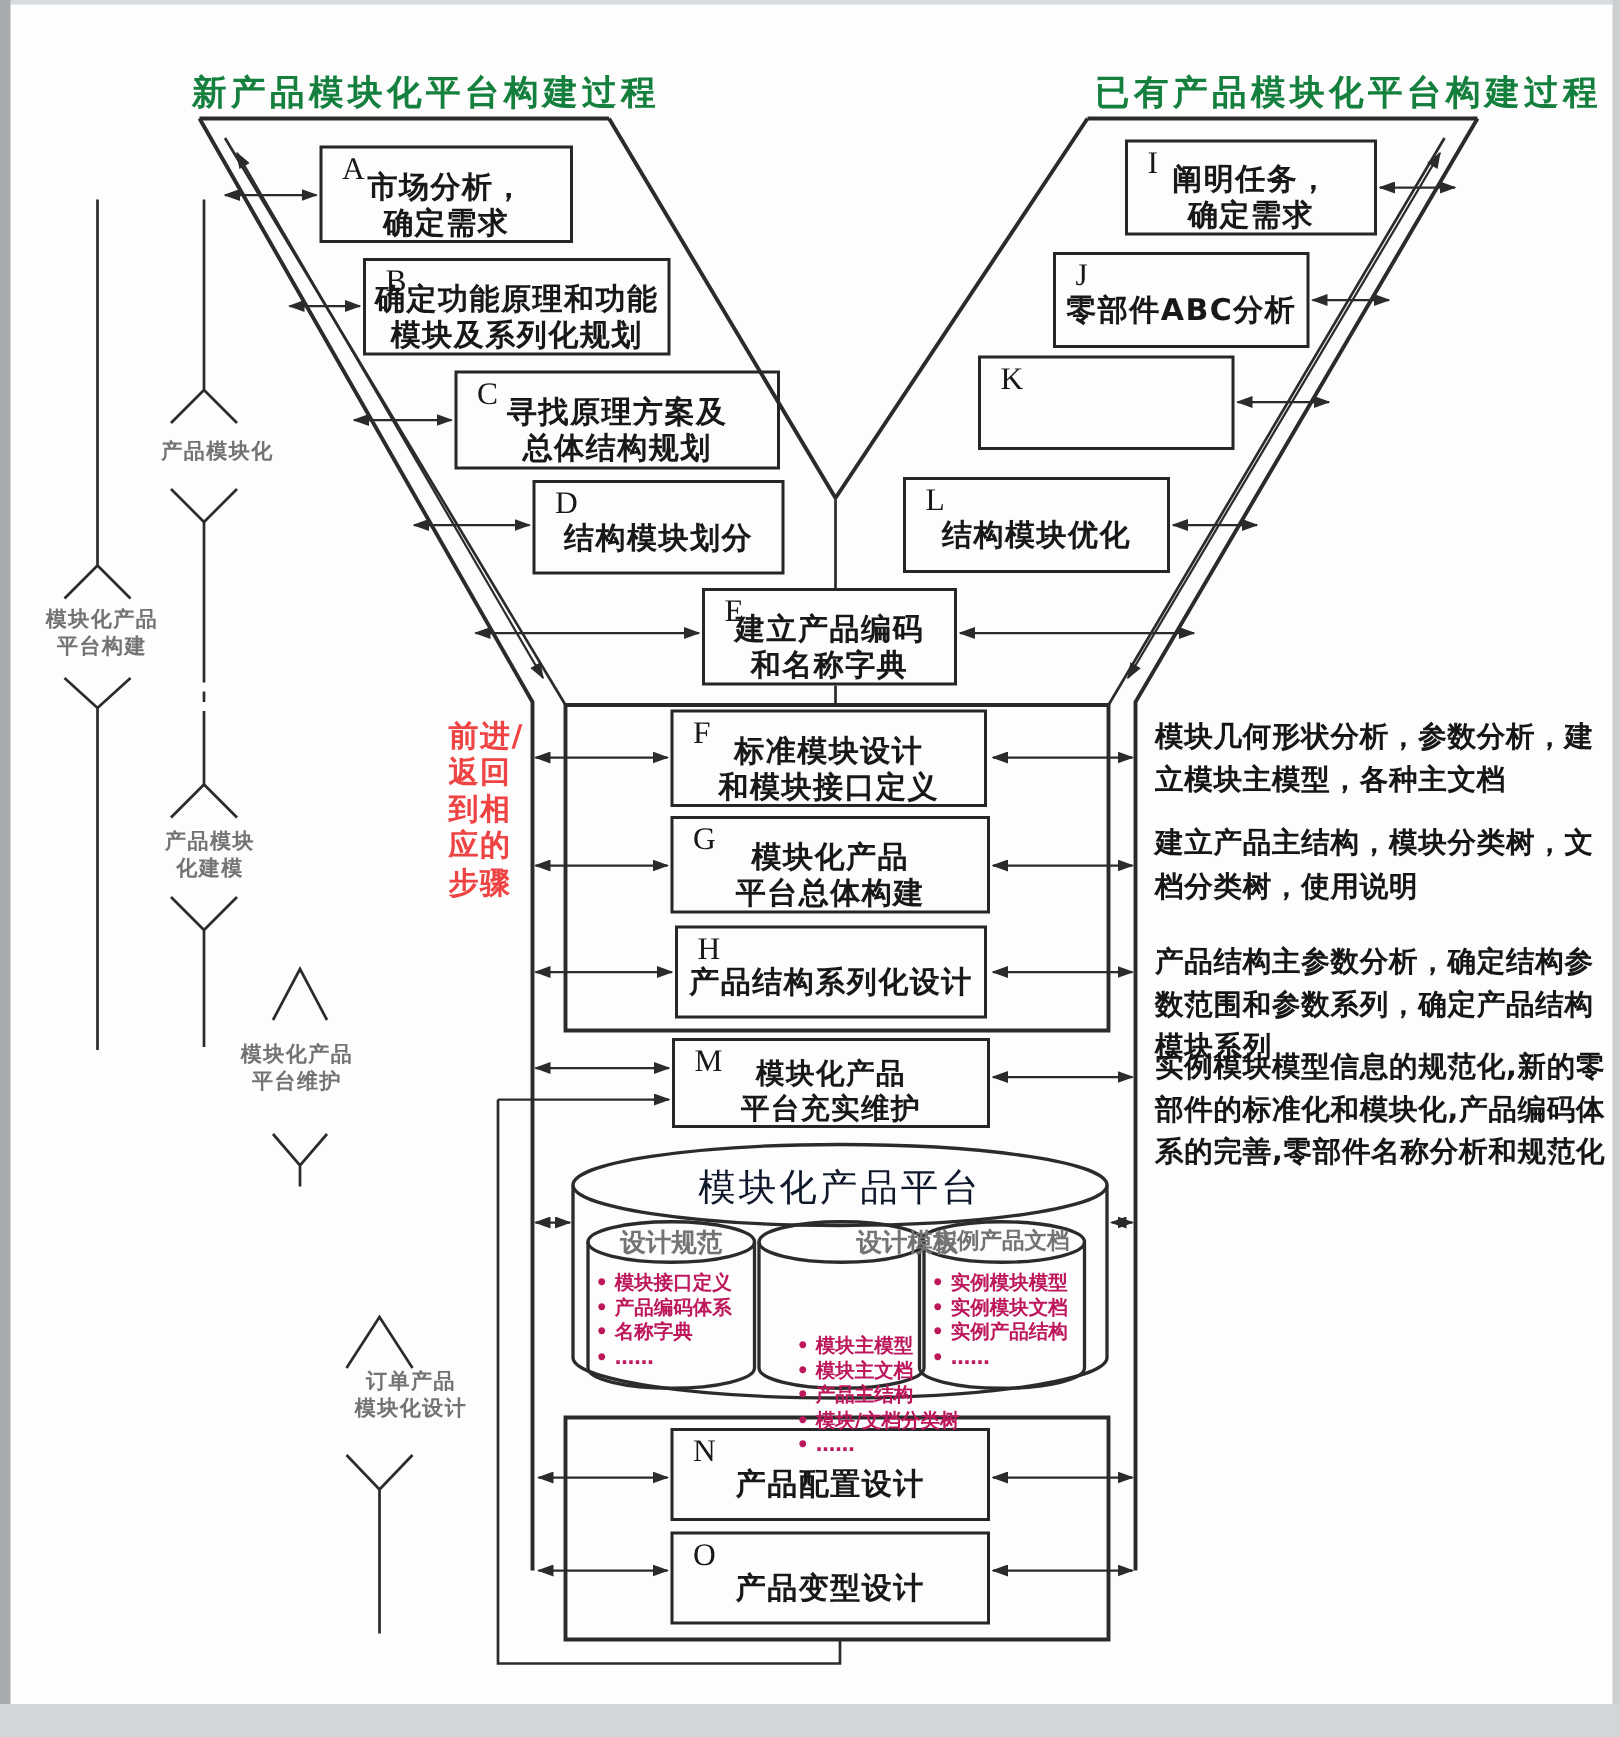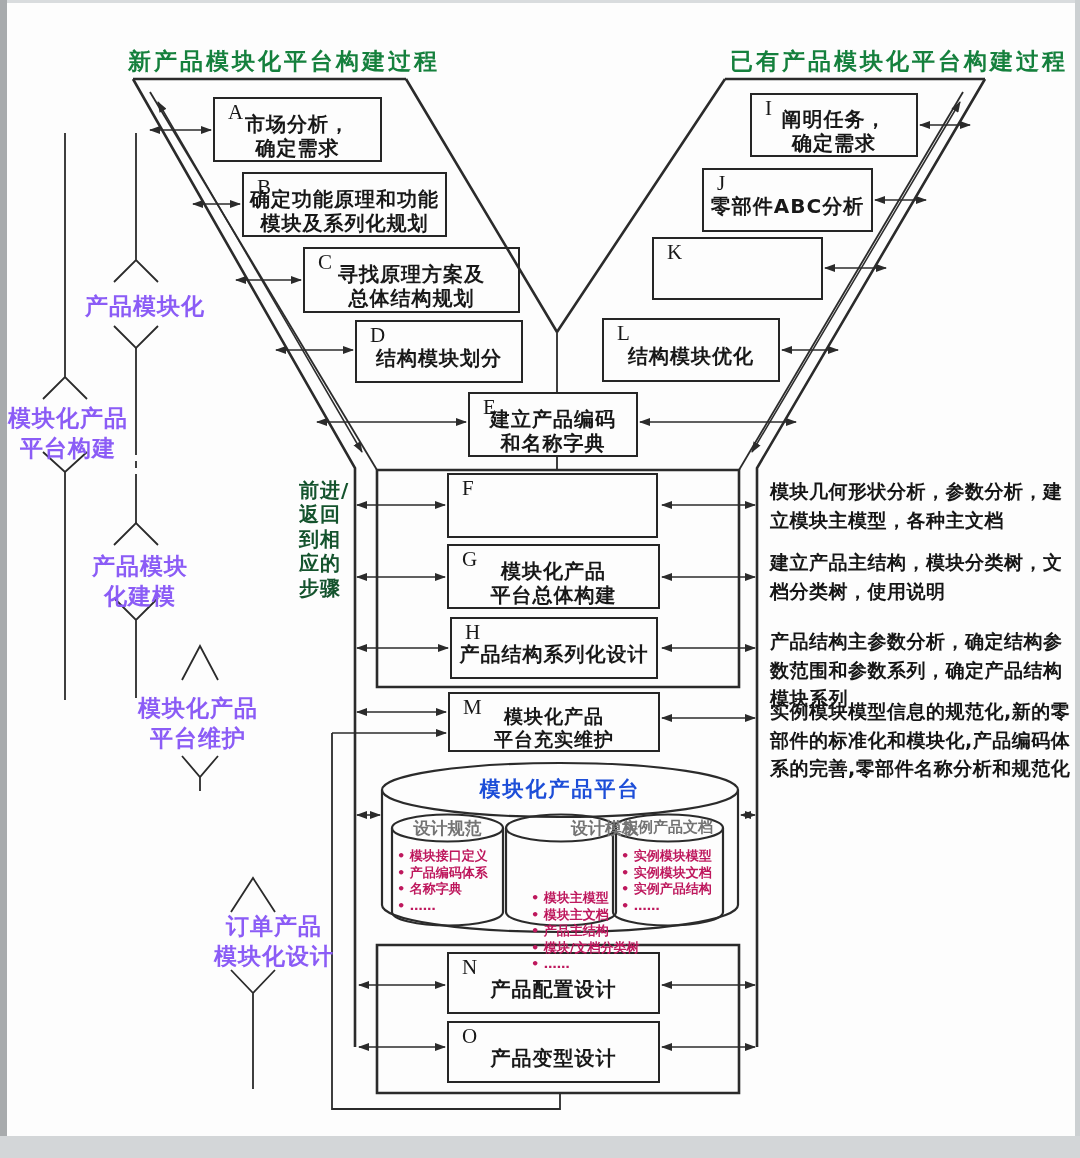--- a/index.html
+++ b/index.html
@@ -12,27 +12,27 @@
   #edge-t{left:0;top:0;width:1080px;height:3px;background:#d9dcde;}
   svg.lines{position:absolute;left:0;top:0;pointer-events:none;}
   .hdr{position:absolute;font-size:23px;font-weight:700;letter-spacing:3px;white-space:nowrap;color:#15803d;}
   .box{position:absolute;border:2.2px solid #262626;box-sizing:border-box;
        display:flex;align-items:center;justify-content:center;text-align:center;
        font-size:20px;font-weight:700;line-height:1.2;letter-spacing:1px;
        padding-top:12px;color:#181818;background:transparent;}
   .btx{white-space:pre-line;}
   .blt{position:absolute;top:1px;left:13px;font-family:"Liberation Serif","DejaVu Serif",serif;
        font-weight:400;font-size:21px;letter-spacing:0;}
-  .slabel{position:absolute;text-align:center;font-size:23px;font-weight:700;line-height:1.3;
-          white-space:pre-line;letter-spacing:1px;color:#8b5cf6;}
+  .slabel{position:absolute;text-align:center;font-size:14px;font-weight:700;line-height:1.3;
+          white-space:pre-line;letter-spacing:1px;color:#737373;}
   .nav{position:absolute;left:299px;top:478px;width:54px;font-size:20px;font-weight:700;
-       line-height:1.22;white-space:pre-line;letter-spacing:1px;color:#14532d;}
+       line-height:1.22;white-space:pre-line;letter-spacing:1px;color:#ef4444;}
   .ann{position:absolute;left:770px;width:302px;font-size:19px;font-weight:700;line-height:1.5;
        letter-spacing:0.5px;color:#161616;}
-  .ctitle{position:absolute;text-align:center;font-size:21px;font-weight:700;letter-spacing:2px;color:#1d4ed8;}
+  .ctitle{position:absolute;text-align:center;font-size:25px;font-weight:400;letter-spacing:2px;color:#0f172a;}
   .stitle{position:absolute;text-align:center;font-weight:700;color:#737373;}
   ul.items{position:absolute;list-style:none;margin:0;padding:0;font-size:13px;font-weight:700;
            line-height:1.27;letter-spacing:0;color:#be185d;}
   ul.items li::before{content:"• ";}
 </style>
 </head>
 <body>
 
 <div id="stage">
 
@@ -140,20 +140,22 @@
     <span class="blt">D</span>
     <span class="btx">结构模块划分</span>
     </div>
   <div class="box" style="left:468px;top:392px;width:170px;height:65px;">
     <span class="blt">E</span>
     <span class="btx">建立产品编码
 和名称字典</span>
     </div>
   <div class="box" style="left:447px;top:473px;width:211px;height:65px;">
     <span class="blt">F</span>
+    <span class="btx">标准模块设计
+和模块接口定义</span>
     </div>
   <div class="box" style="left:447px;top:544px;width:213px;height:65px;">
     <span class="blt">G</span>
     <span class="btx">模块化产品
 平台总体构建</span>
     </div>
   <div class="box" style="left:450px;top:617px;width:208px;height:62px;">
     <span class="blt">H</span>
     <span class="btx">产品结构系列化设计</span>
     </div>

